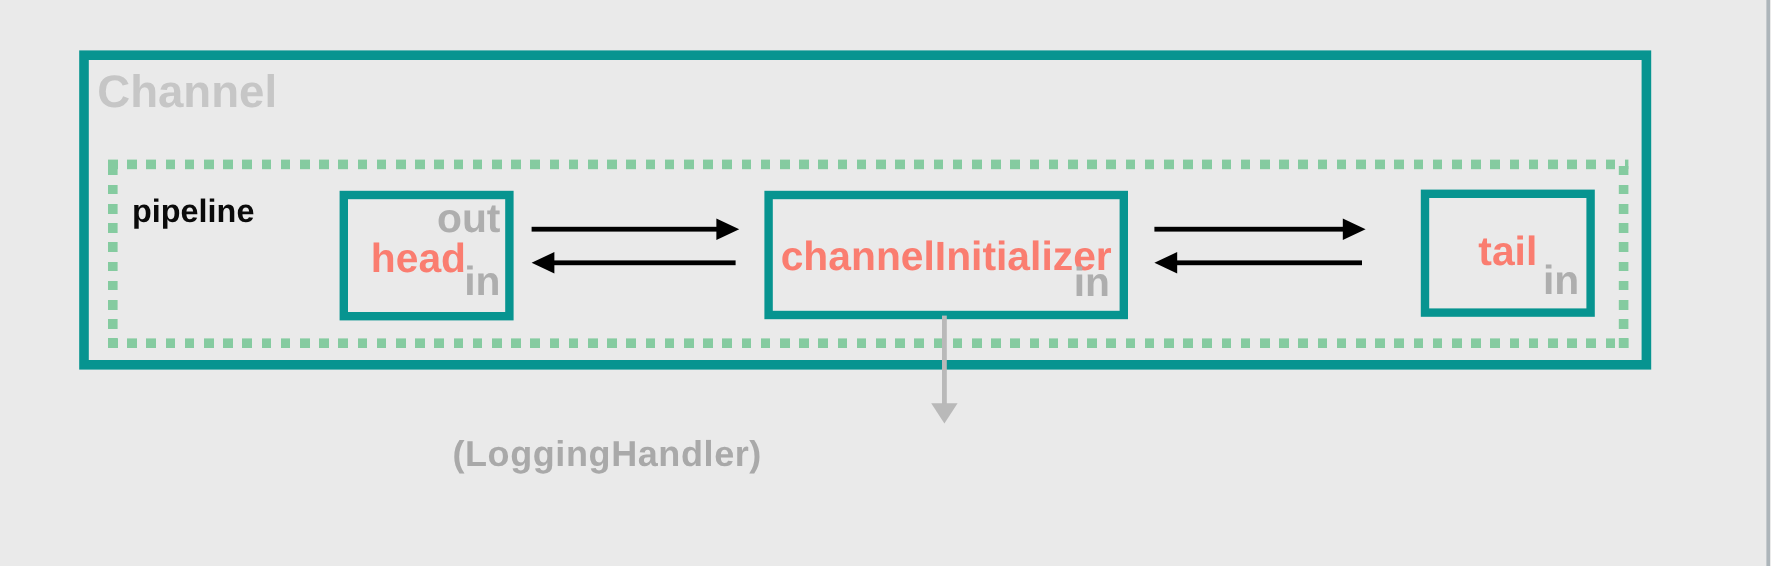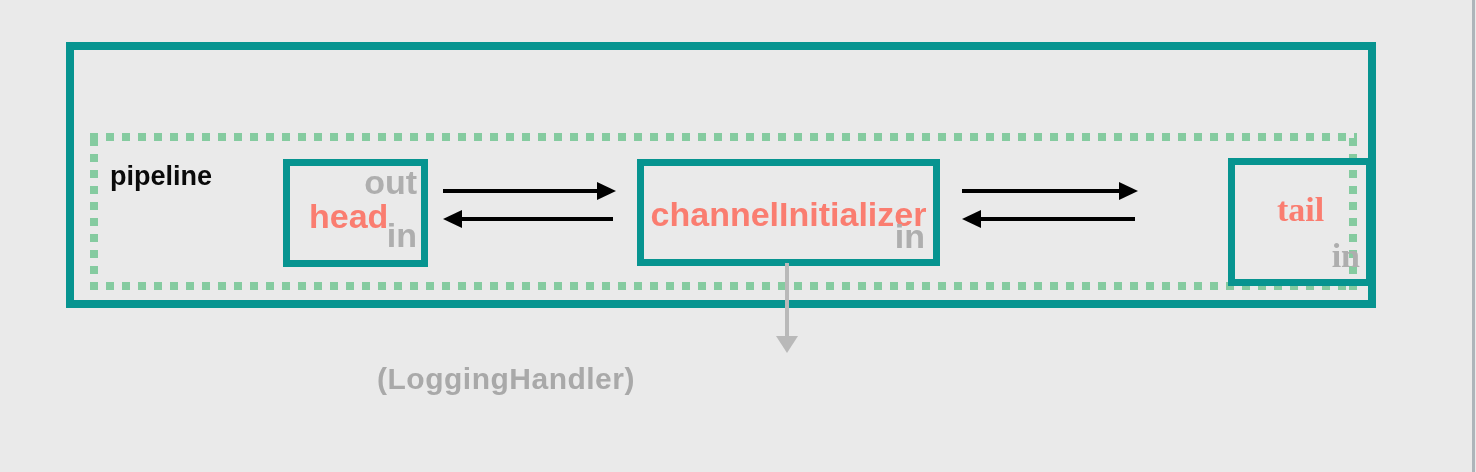--- a/index.html
+++ b/index.html
@@ -42,21 +42,21 @@
     position: absolute; left: 110px; top: 157px;
     font-size: 27px; line-height: 38px; color: #0A0A0A;
   }
   
   .node {
     position: absolute; box-sizing: border-box;
     border: 7px solid #079490;
   }
   .node-head { left: 283px; top: 159px; width: 145px; height: 108px; }
   .node-init { left: 637px; top: 159px; width: 303px; height: 107px; }
-  .node-tail { left: 1228px; top: 158px; width: 145px; height: 128px; font-family: Liberation Serif, serif; }
+  .node-tail { left: 1184px; top: 158px; width: 145px; height: 106px; }
   .node span { position: absolute; font-size: 34px; line-height: 34px; white-space: nowrap; }
   .salmon { color: #FA7D70; }
   .muted  { color: #AEAEAE; }
   .lbl-out  { right: 4px; top: -1px; margin-left: 12px; }
   .lbl-head { left: 19px; top: 33px; text-align: center; }
   .lbl-in-head { right: 4px; bottom: 8px; }
   .lbl-init { left: 0; top: 31px; width: 100%; text-align: center; }
   .lbl-in-init { right: 8px; bottom: 6px; }
   .lbl-tail { left: 0; top: 28px; width: 100%; text-align: center; }
   .lbl-in-tail { right: 6px; bottom: 6px; }
@@ -93,20 +93,21 @@
     text-align: left; font-size: 30px; line-height: 45px;
     color: #A9A9A9; letter-spacing: 0.5px;
   }
 </style>
 </head>
 <body>
 
 <div class="stage">
 
   <div class="channel-box"></div>
+  <div class="channel-label">Channel</div>
 
   <div class="pipeline-box"></div>
   <div class="pipeline-label">pipeline</div>
 
   <div class="node node-head">
     <span class="muted lbl-out">out</span>
     <span class="salmon lbl-head">head</span>
     <span class="muted lbl-in-head">in</span>
   </div>
 

